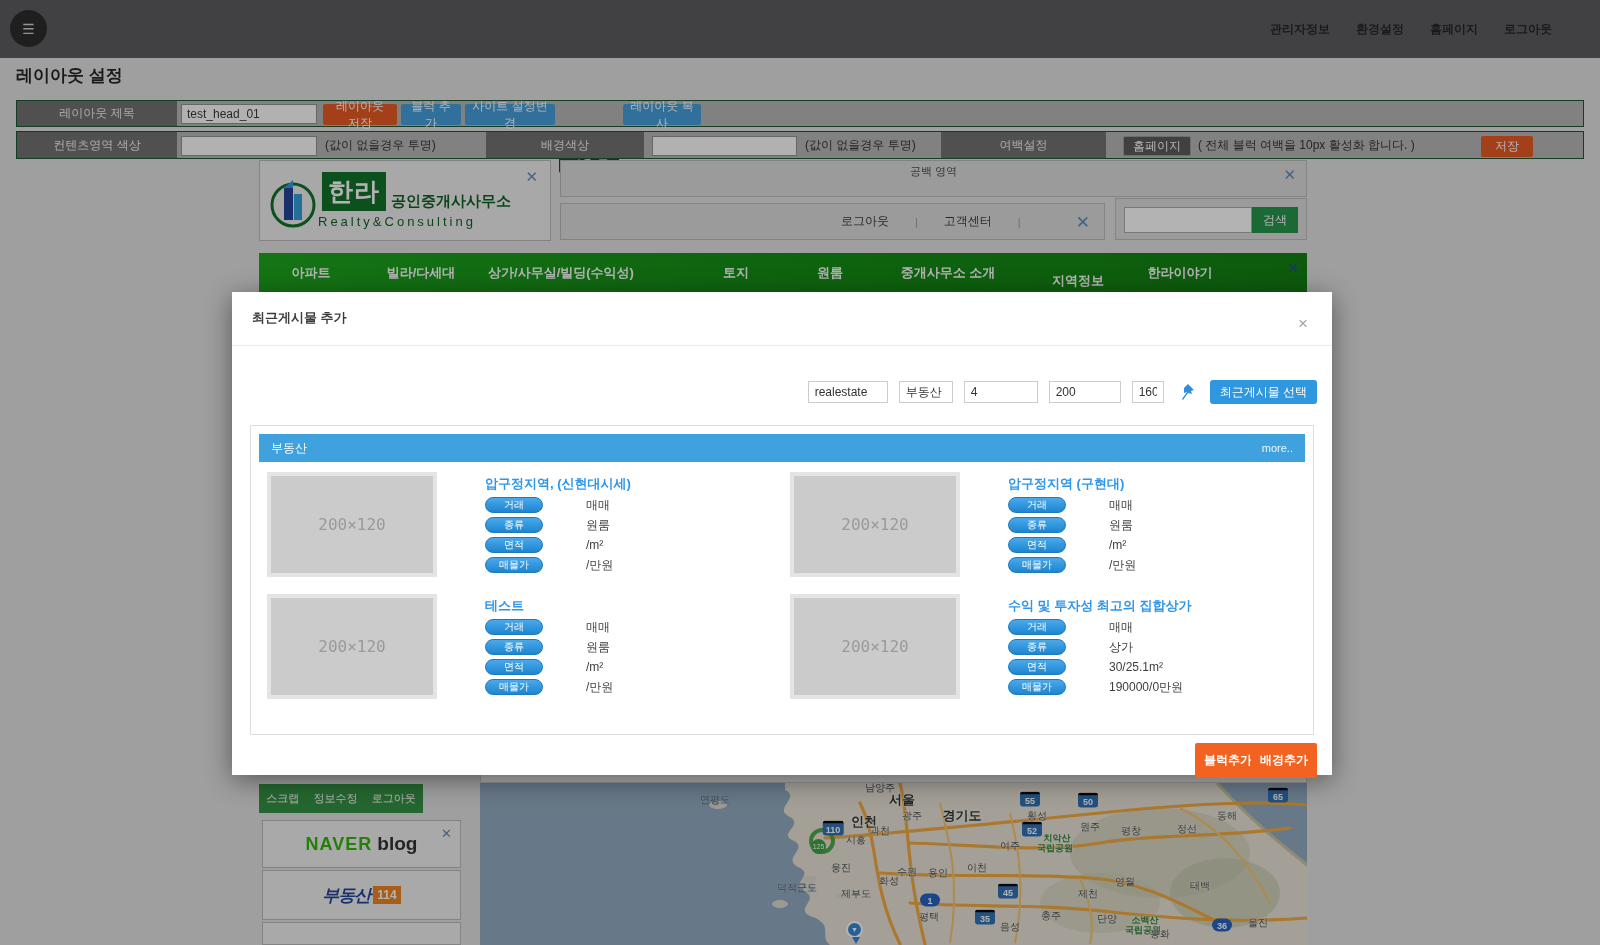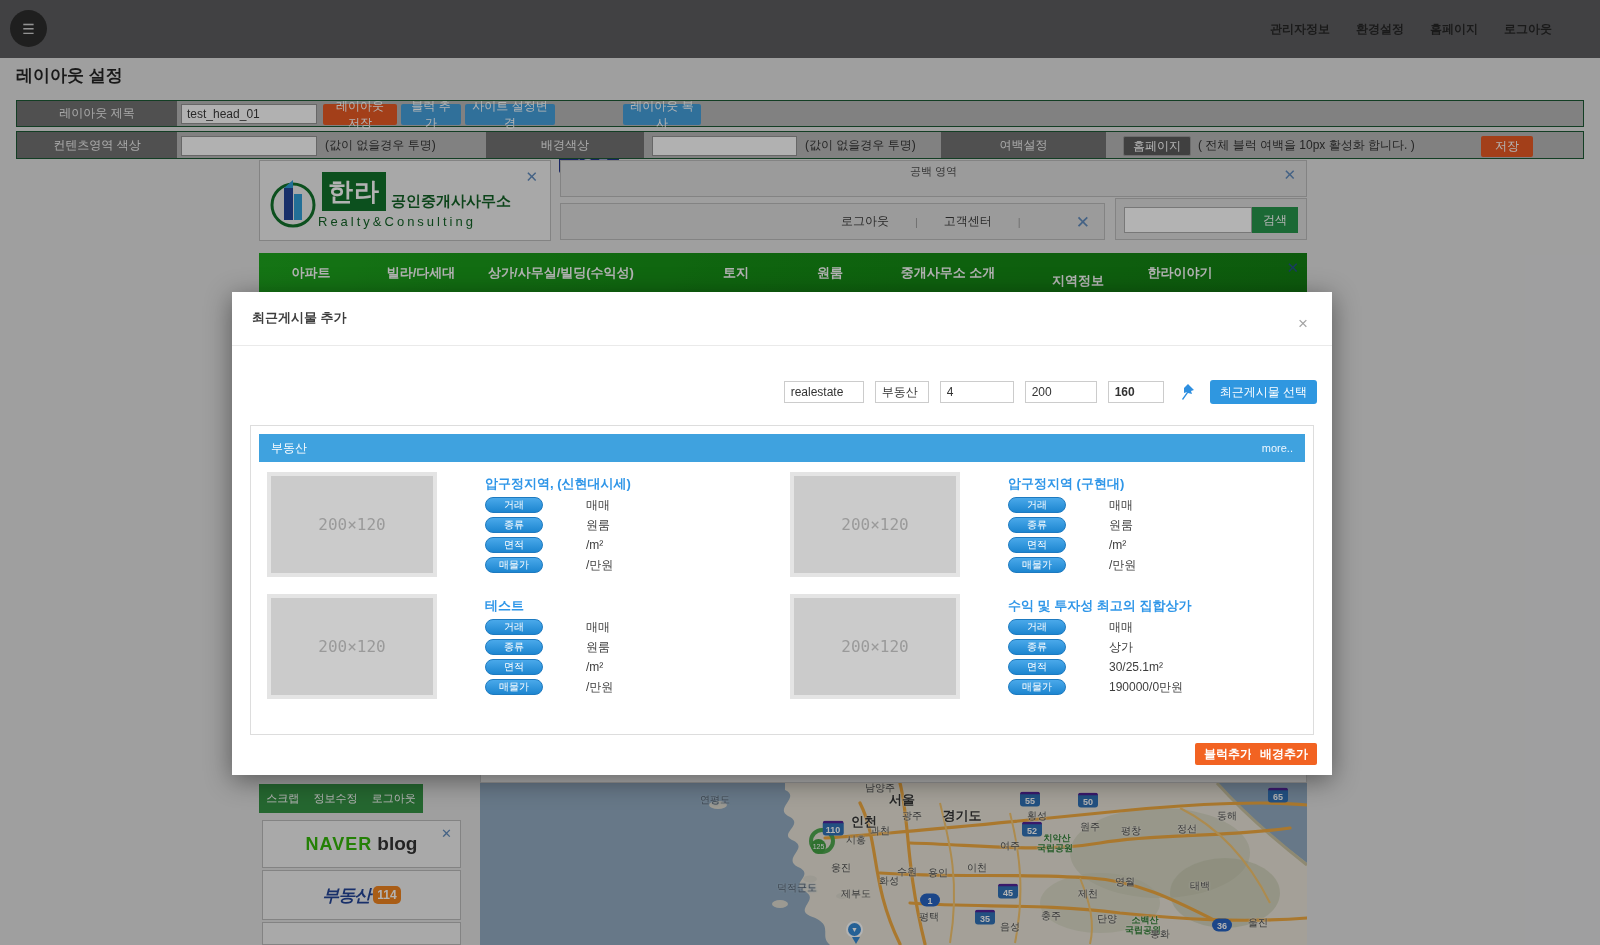--- a/index.html
+++ b/index.html
@@ -69,36 +69,36 @@
     display:flex;align-items:center;justify-content:space-around;}
   .member-item{color:#fff;font-size:11px;cursor:pointer;}
   .naver-block{left:262px;top:820px;width:199px;height:48px;background:#f0f0f0;
     display:flex;align-items:center;justify-content:center;}
   .naver-a{color:#2db400;font-weight:bold;font-size:18px;letter-spacing:1px;}
   .naver-b{color:#2b2b2b;font-weight:bold;font-size:19px;margin-left:5px;}
   .b114-block{left:262px;top:870px;width:199px;height:50px;background:#f0f0f0;
     display:flex;align-items:center;justify-content:center;}
   .b114-text{color:#1c3f94;font-weight:bold;font-size:17px;font-style:italic;letter-spacing:-1px;}
   .b114-badge{position:relative;margin-left:3px;background:#f08018;color:#fff;font-weight:bold;
-    font-size:12px;padding:2px 4px;border-radius:5px;}
+    font-size:12px;padding:2px 4px;border-radius:0;}
   .sliver-block{left:262px;top:922px;width:199px;height:23px;background:#f0f0f0;}
   .content-ghost{left:480px;top:740px;width:827px;height:43px;background:#fafafa;border:1px solid #cfcfcf;}
 
   
   .map{position:absolute;left:480px;top:783px;width:827px;height:162px;overflow:hidden;background:#8fa9c0;}
   .map svg{position:absolute;left:0;top:0;}
   .ml{position:absolute;transform:translate(-50%,-50%);white-space:nowrap;font-size:10px;color:#4a4a4a;
     text-shadow:0 0 2px #efece2,0 0 2px #efece2;}
   .ml.city-lg{font-size:13px;font-weight:bold;color:#2e2e2e;}
   .ml.park{color:#2e7d32;font-size:9px;font-weight:bold;}
   .ml.island{color:#4f5e6d;text-shadow:0 0 2px #a9bccd,0 0 2px #a9bccd;}
   .shield{position:absolute;transform:translate(-50%,-50%);min-width:20px;height:13px;background:#2a6db5;
     border-radius:3px;color:#fff;font-size:9px;font-weight:bold;display:flex;align-items:center;
     justify-content:center;padding:0 3px;}
-  .shield.ex{border-top:3px solid #4c1d95;height:15px;}
+  .shield.ex{border-top:3px solid #000000;height:15px;}
   .shield.nat{border-radius:7px;background:#1f5fc2;}
   .m-green{position:absolute;left:342px;top:58px;transform:translate(-50%,-50%);width:26px;height:26px;
     border:4px solid #4aa54a;border-radius:50%;}
   .m-green-badge{position:absolute;left:-2px;bottom:-4px;width:15px;height:15px;border-radius:50%;
     background:#3d9e3d;color:#fff;font-size:7px;display:flex;align-items:center;justify-content:center;}
   .m-pin{position:absolute;left:366px;top:138px;width:17px;height:17px;border-radius:50%;
     background:#2f86d4;border:2px solid #fff;color:#fff;font-size:7px;display:flex;align-items:center;
     justify-content:center;}
   .m-pin::after{content:"";position:absolute;left:4px;top:14px;border-left:4px solid transparent;
     border-right:4px solid transparent;border-top:7px solid #2f86d4;}
@@ -129,21 +129,21 @@
   .ph{width:170px;height:105px;background:#cbcbcb;margin-left:8px;display:flex;align-items:center;
     justify-content:center;border:4px solid #e4e4e4;}
   .ph span{color:#9a9a9a;font-size:16px;font-family:"DejaVu Sans Mono","Liberation Mono",monospace;}
   .card-info{margin-left:48px;width:290px;}
   .card-title{color:#2f96e8;font-size:13px;font-weight:bold;padding-top:3px;}
   .card-row{display:flex;align-items:center;margin-top:4px;height:16px;}
   .pill{width:58px;height:16px;border-radius:8px;background:linear-gradient(#4aa9ea,#1d86d0);
     border:1px solid #1d7ac0;color:#fff;font-size:10px;display:flex;align-items:center;
     justify-content:center;cursor:pointer;}
   .val{margin-left:43px;font-size:12px;color:#3d3d3d;}
-  .foot-btn{position:absolute;height:22px;background:#f26322;color:#fff;border:none;border-radius:2px;
+  .foot-btn{position:absolute;height:35px;background:#f26322;color:#fff;border:none;border-radius:2px;
     font-size:12px;font-weight:bold;font-family:inherit;padding:0 9px;cursor:pointer;top:451px;}
   .foot-add{right:71px;}
   .foot-bg{right:15px;}
 </style>
 </head>
 <body>
 
 <div id="screen">
 
   <div class="topbar">
@@ -333,21 +333,21 @@
   <div class="modal">
     <div class="modal-title">최근게시물 추가</div>
     <div class="close-x modal-close"></div>
     <div class="modal-divider"></div>
 
     <div class="ctrl-row">
       <input class="ctrl-input" style="width: 80px;" value="realestate">
       <input class="ctrl-input" style="width: 54px;" value="부동산">
       <input class="ctrl-input" style="width: 74px;" value="4">
       <input class="ctrl-input" style="width: 72px;" value="200">
-      <input class="ctrl-input" style="width: 56px; font-weight: bold;" value="160">
+      <input class="ctrl-input" style="width: 32px;" value="160">
       <svg class="pin-icon" viewBox="0 0 16 18">
         <path d="M9 1 L15 7 L12 8 L13 11 L9 10 L4 17 L3 16 L8 9 L5 10 L5 5 Z" fill="#2e8fe0"></path>
       </svg>
       <button class="ctrl-btn">최근게시물 선택</button>
     </div>
 
     <div class="panel">
       <div class="panel-bar">
         <span class="panel-bar-title">부동산</span>
         <span class="panel-more">more..</span>

